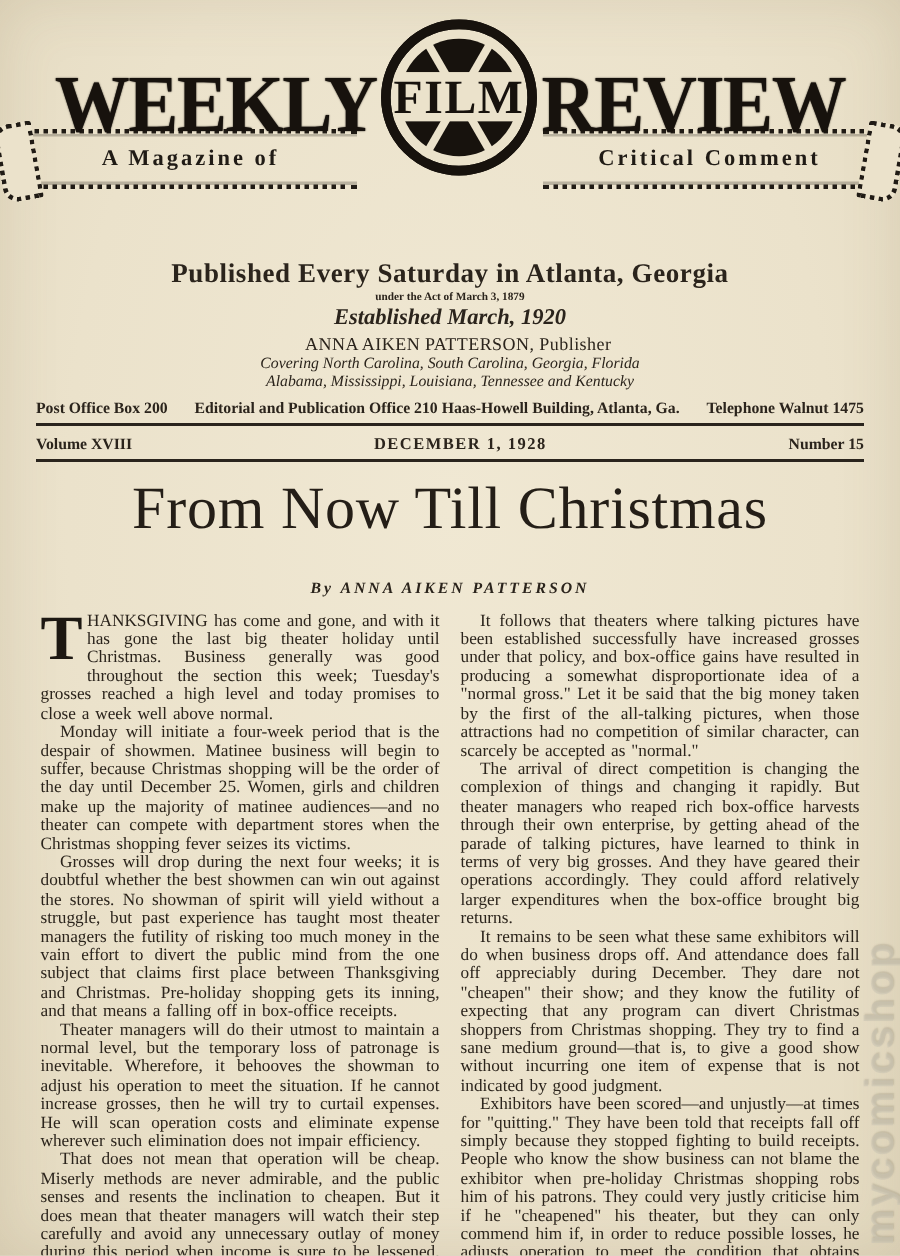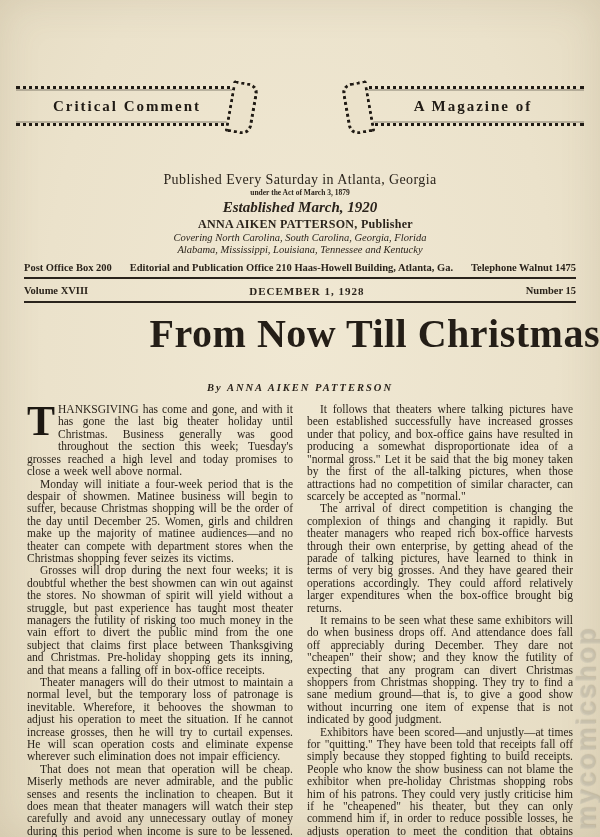--- a/index.html
+++ b/index.html
@@ -39,37 +39,37 @@
   }
   .mast-word {
     font-weight:bold; font-size:50px; letter-spacing:-1px;
     transform:scaleY(1.08); line-height:1; color:#17120d;
     text-shadow:0 0 1px #17120d;
   }
   .reel { width:106px; height:106px; margin:-8px 2px 0 2px; flex:0 0 auto; }
 
   
   .pubinfo { text-align:center; margin-top:2px; line-height:1.15; }
-  .pub-main   { font-weight:normal; font-size:14px; letter-spacing:0.4px;margin-top:40px; }
+  .pub-main   { font-weight:bold; font-size:18px; letter-spacing:0.4px;margin-top:40px; }
   .pub-small  { font-weight:bold; font-size:7.5px; line-height:1.2; }
   .pub-estab  { font-weight:bold; font-style:italic; font-size:15px; margin-top:2px; }
-  .pub-name   { font-weight:bold; font-size:12px; margin-top:2px; letter-spacing:0.3px;margin-left:11px; }
+  .pub-name   { font-weight:normal; font-size:12px; margin-top:2px; letter-spacing:0.3px;margin-left:11px; }
   .pub-cover  { font-weight:normal; font-style:italic; font-size:10.5px; }
 
   
   .inforow {
-    display:flex; justify-content:space-between; align-items:flex-start;
+    display:flex; justify-content:space-between; align-items:flex-end;
     padding:0 24px; font-weight:bold; font-size:10.5px; margin-top:6px;gap:16px;
   }
   .rule { height:2px; background:#2a241d; margin:4px 24px 0 24px; }
   .issue-date { letter-spacing:1px; font-size:11px; }
 
   
   .headline {
-    text-align:right; font-size:40px; font-weight:bold;
+    text-align:center; font-size:40px; font-weight:normal;
     color:#241e17; margin-top:10px; line-height:1.05;
     letter-spacing:0.5px;
   }
   .byline {
     text-align:center; font-weight:bold; font-style:italic;
     font-size:10.5px; letter-spacing:2px; margin-top:18px;
   }
   .columns {
     display:flex; gap:14px; padding:0 27px; margin-top:10px;
     text-align:justify; font-size:11.5px; line-height:12.4px;
@@ -94,27 +94,44 @@
   }
 </style>
 </head>
 <body>
 
 <div class="page">
 
   <div class="masthead">
     <div class="ribbon">
       <div class="ribbon-half">
+        <div class="ribbon-curl curl-left"></div>
+        <span>A Magazine of</span>
+      </div>
+      <div class="ribbon-half">
         <span>Critical Comment</span>
         <div class="ribbon-curl curl-right"></div>
       </div>
-      <div class="ribbon-half">
-        <div class="ribbon-curl curl-left"></div>
-        <span>A Magazine of</span>
-      </div>
+    </div>
+    <div class="title-row">
+      <span class="mast-word">WEEKLY</span>
+      <svg class="reel" viewBox="0 0 100 100">
+        <circle cx="50" cy="50" r="46" fill="#ebe2cb" stroke="#17120d" stroke-width="6"></circle>
+        <circle cx="50" cy="50" r="37" fill="#17120d"></circle>
+        <g stroke="#ebe2cb" stroke-width="5">
+          <line x1="50" y1="50" x2="28" y2="12"></line>
+          <line x1="50" y1="50" x2="72" y2="12"></line>
+          <line x1="50" y1="50" x2="28" y2="88"></line>
+          <line x1="50" y1="50" x2="72" y2="88"></line>
+        </g>
+        <rect x="9" y="34" width="82" height="31" fill="#ebe2cb"></rect>
+        <circle cx="50" cy="50" r="46" fill="none" stroke="#17120d" stroke-width="6"></circle>
+        <text x="50" y="60" text-anchor="middle" font-family="Liberation Serif, serif" font-weight="bold" font-size="30" letter-spacing="1" fill="#17120d">FILM</text>
+      </svg>
+      <span class="mast-word">REVIEW</span>
     </div>
   </div>
 
   <div class="pubinfo">
     <div class="pub-main">Published Every Saturday in Atlanta, Georgia</div>
     <div class="pub-small">under the Act of March 3, 1879</div>
     <div class="pub-estab">Established March, 1920</div>
     <div class="pub-name">ANNA AIKEN PATTERSON, Publisher</div>
     <div class="pub-cover">Covering North Carolina, South Carolina, Georgia, Florida</div>
     <div class="pub-cover">Alabama, Mississippi, Louisiana, Tennessee and Kentucky</div>

